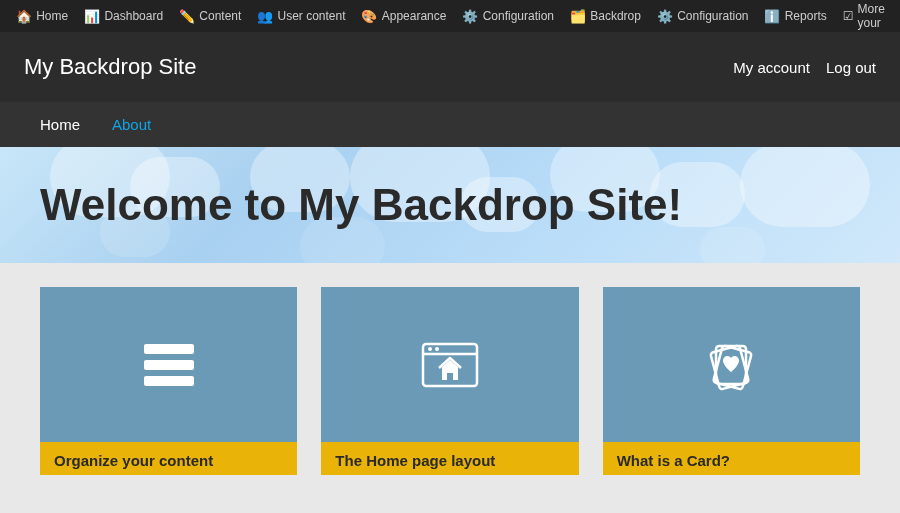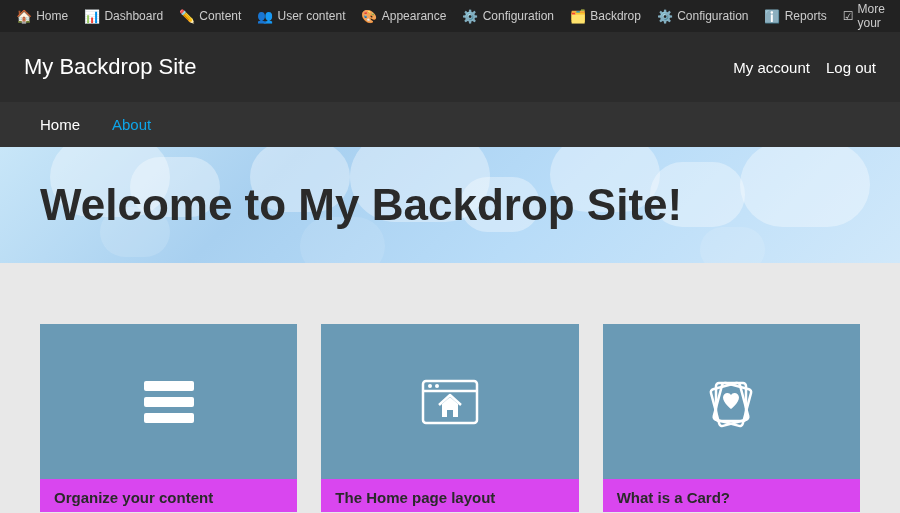--- a/index.html
+++ b/index.html
@@ -117,22 +117,21 @@
       background: #e8e8e8;
       padding: 24px 40px;
     }
     .cards-grid {
       display: grid;
       grid-template-columns: repeat(3, 1fr);
       gap: 24px;
       max-width: 860px;
     }
     .card {
-      background: #d946ef;
-      margin-top: 37px;
+      background: #eab308;
     }
     .card-image {
       background: #6a9ab5;
       height: 155px;
       display: flex;
       align-items: center;
       justify-content: center;
     }
     .card-title {
       padding: 10px 14px 6px;

